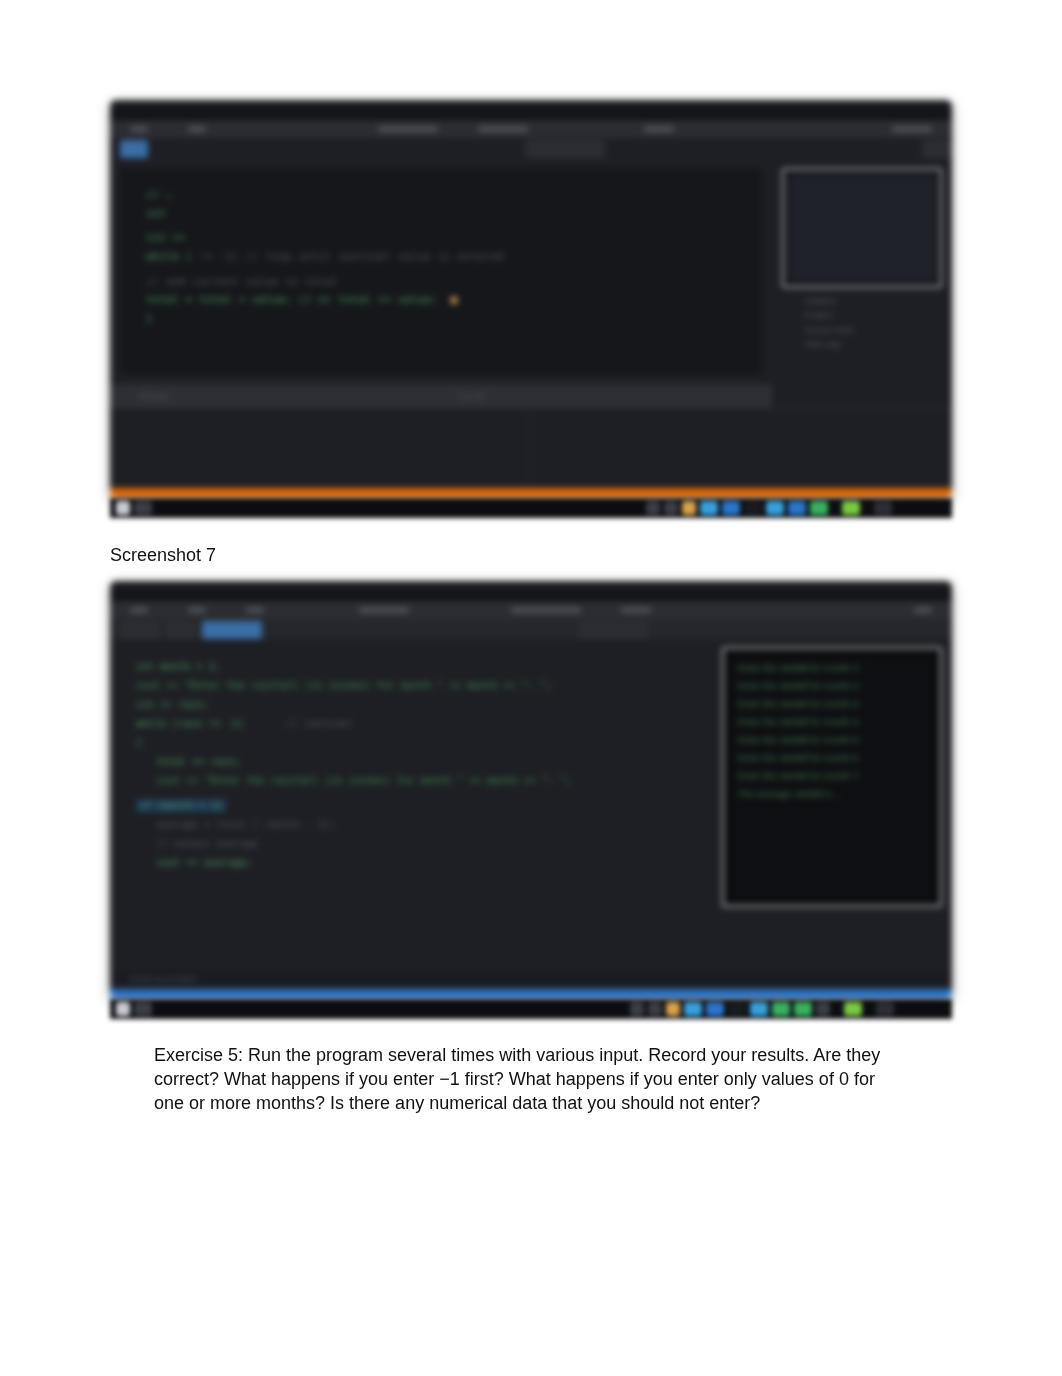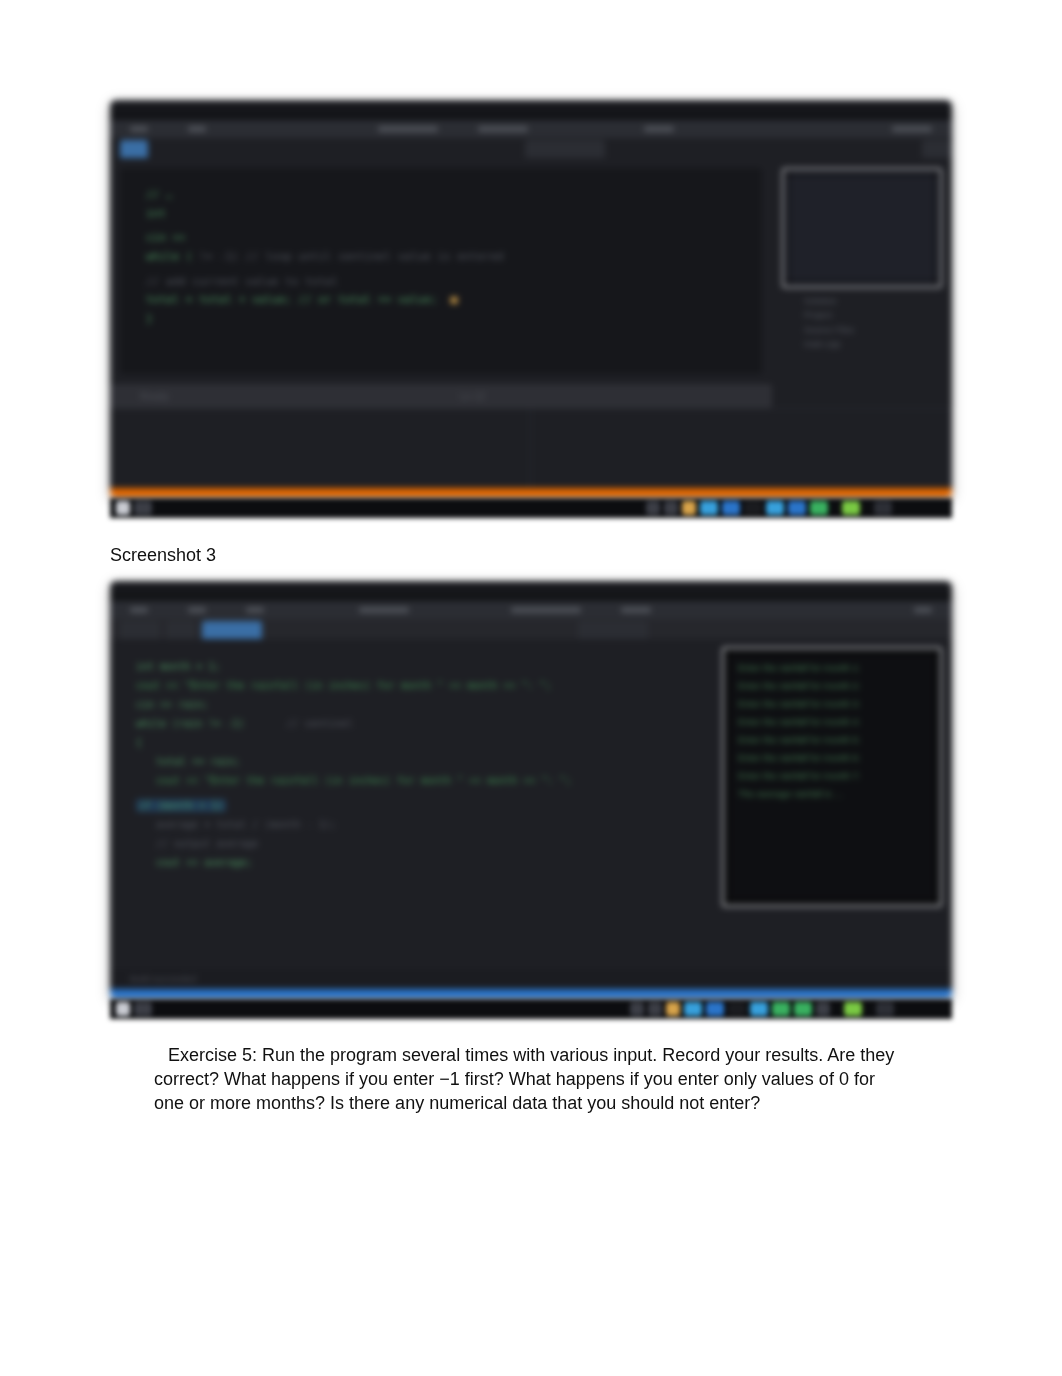--- a/index.html
+++ b/index.html
@@ -222,21 +222,21 @@
     .indent1 { margin-left: 56px; }
     .nowrap { white-space: nowrap; }
 
     .para {
       color:#111;
       font-size: 18px;
       line-height: 1.35;
       margin: 24px 44px 0 44px;
       text-align: left;
     }
-    .para .first { margin-left: 14px; }
+    .para .first { }
   </style>
 </head>
 <body>
 
 <div id="ide1" class="ide">
   <div class="ide-titlebar"></div>
   <div class="ide-toolbar">
     <div class="tb-dot"></div>
       <div class="tb-dot"></div>
     <div style="flex:1"></div>
@@ -314,21 +314,21 @@
   <div class="tb-item tb-sky"></div>
   <div class="tb-item tb-blue"></div>
   <div class="tb-item tb-green tb-wide"></div>
   <div class="spacer"></div>
   <div class="tb-item tb-lime"></div>
   <div class="spacer"></div>
   <div class="tb-item tb-end"></div>
 </div>
 
 <div class="doc-text">
-  <div class="nowrap">Screenshot 3</div>
+  <div class="nowrap">Screenshot 7</div>
 </div>
 
 <div id="ide2" class="ide">
   <div class="ide-titlebar"></div>
   <div class="ide-toolbar">
     <div class="tb-dot"></div>
       <div class="tb-dot"></div>
       <div class="tb-dot"></div>
     <div style="flex:0.2"></div>
     <div class="tb-dot" style="width:50px"></div>

